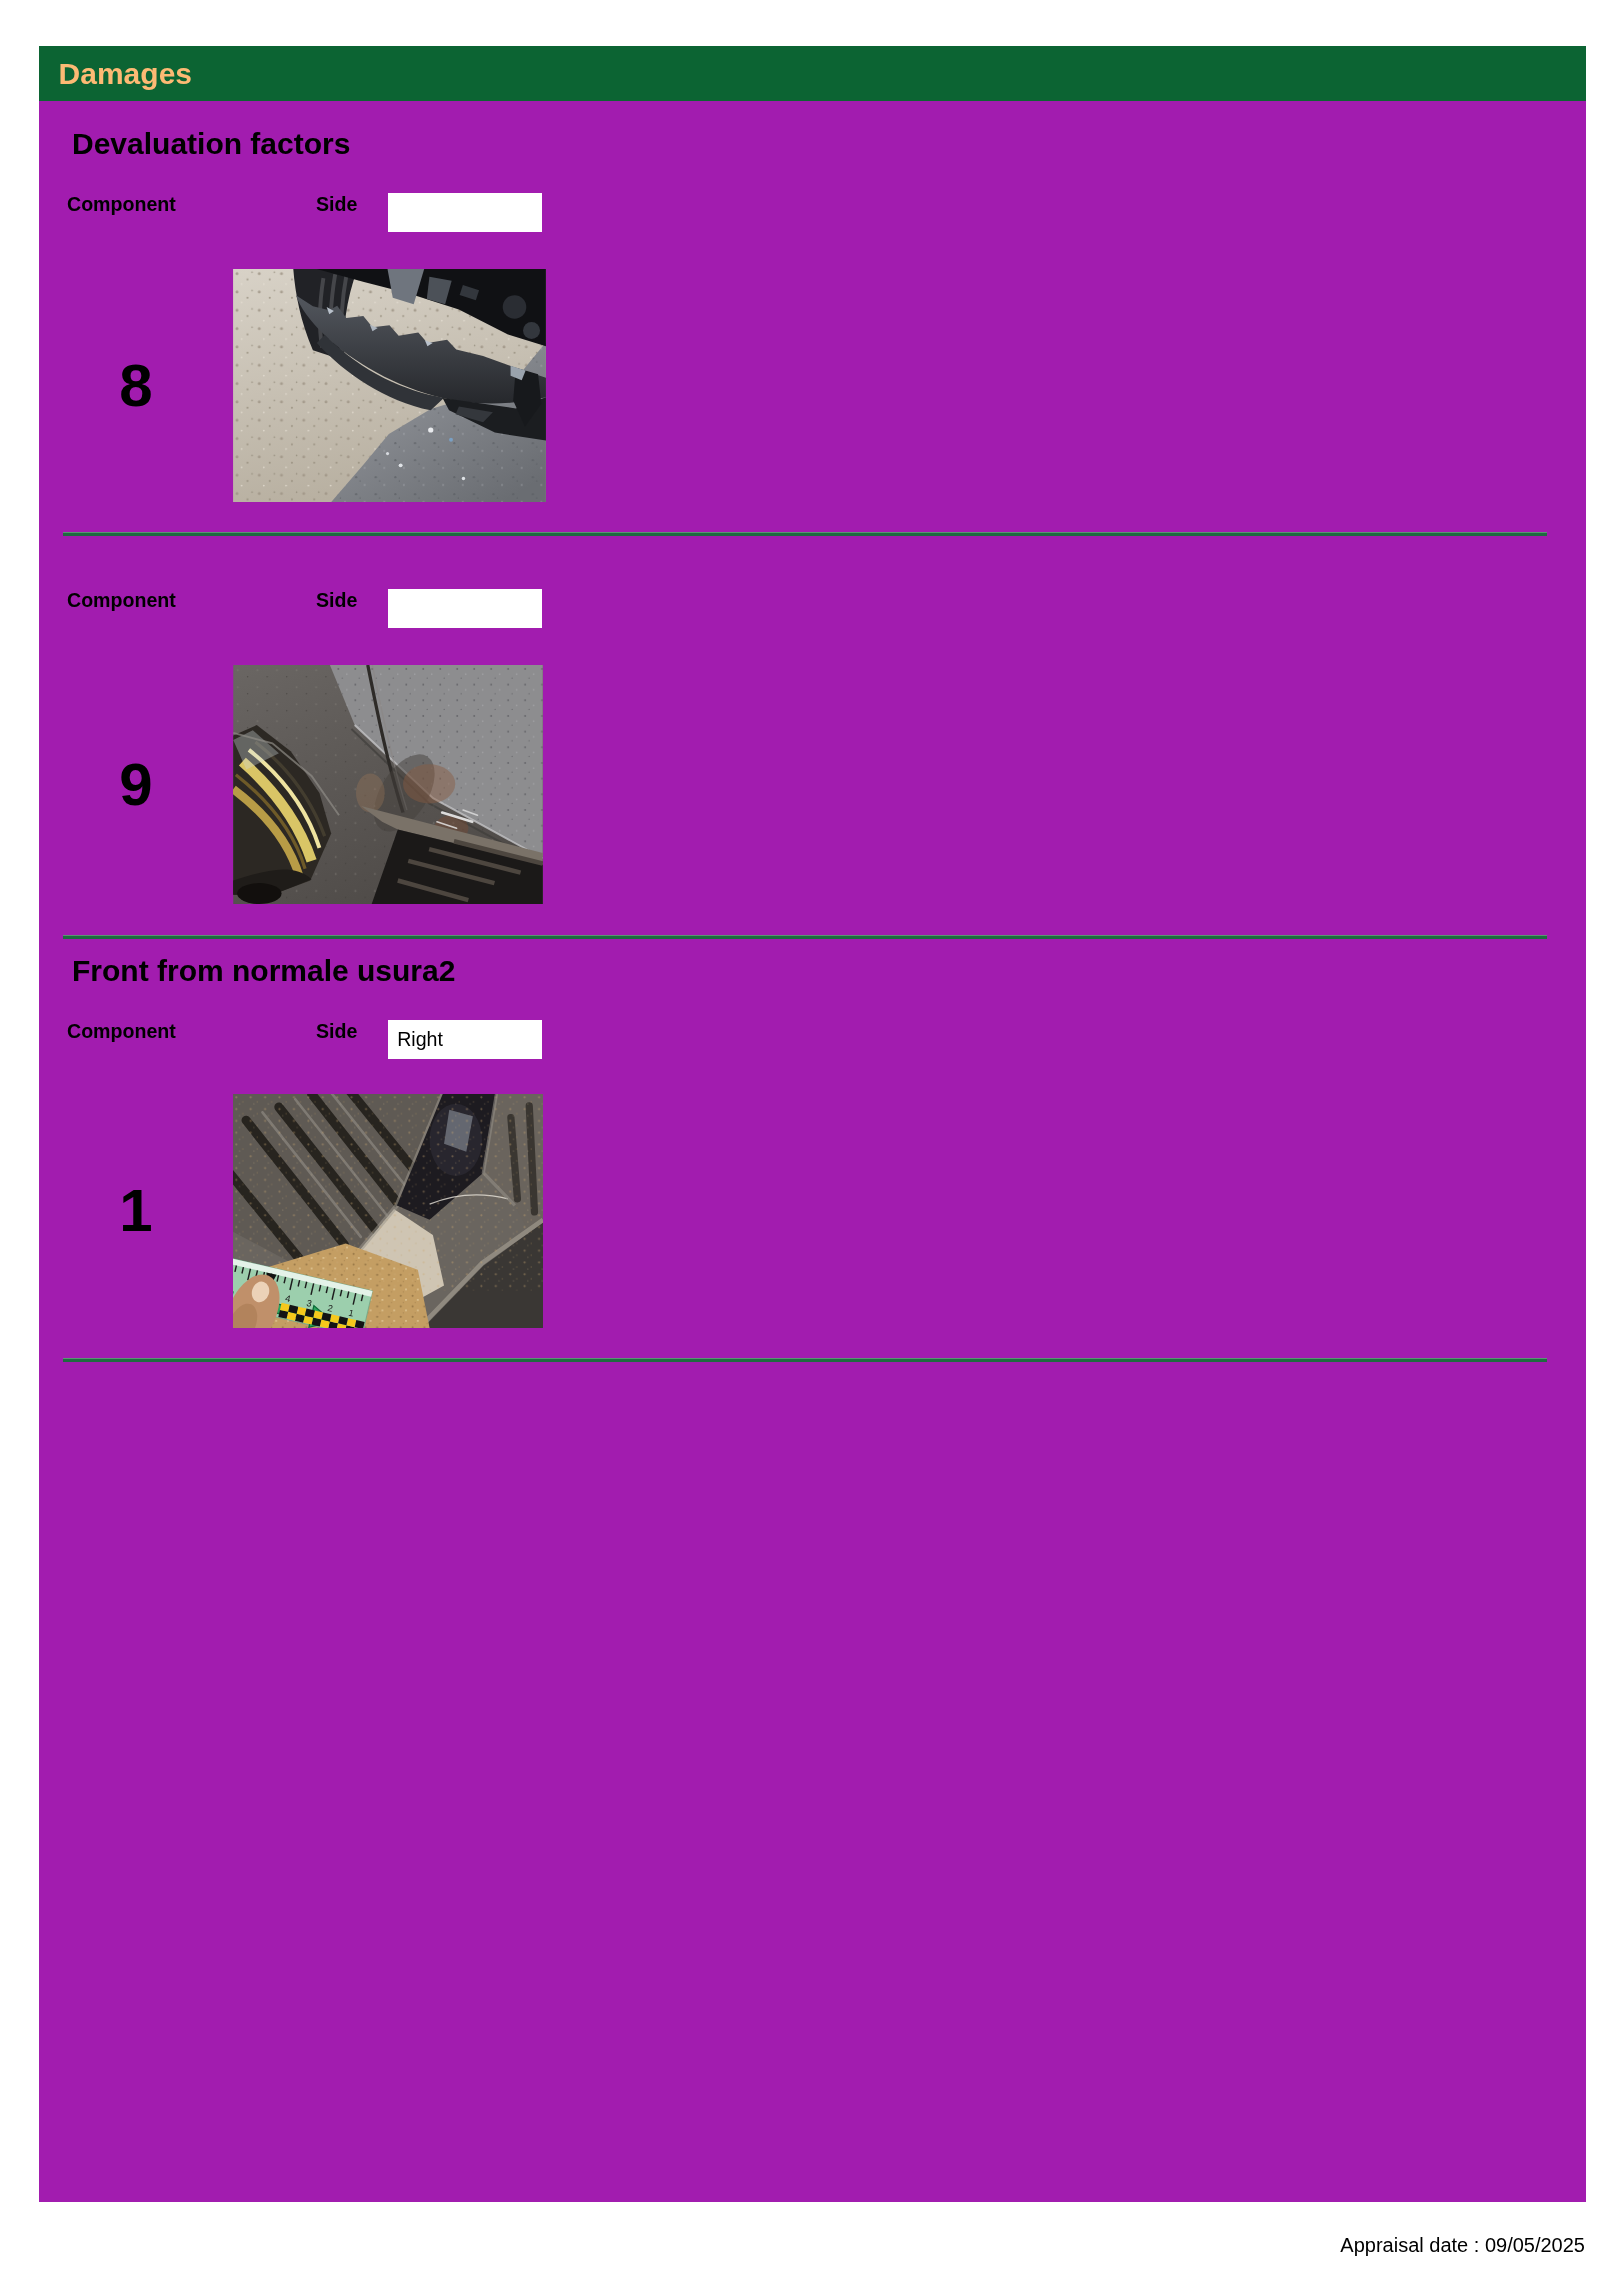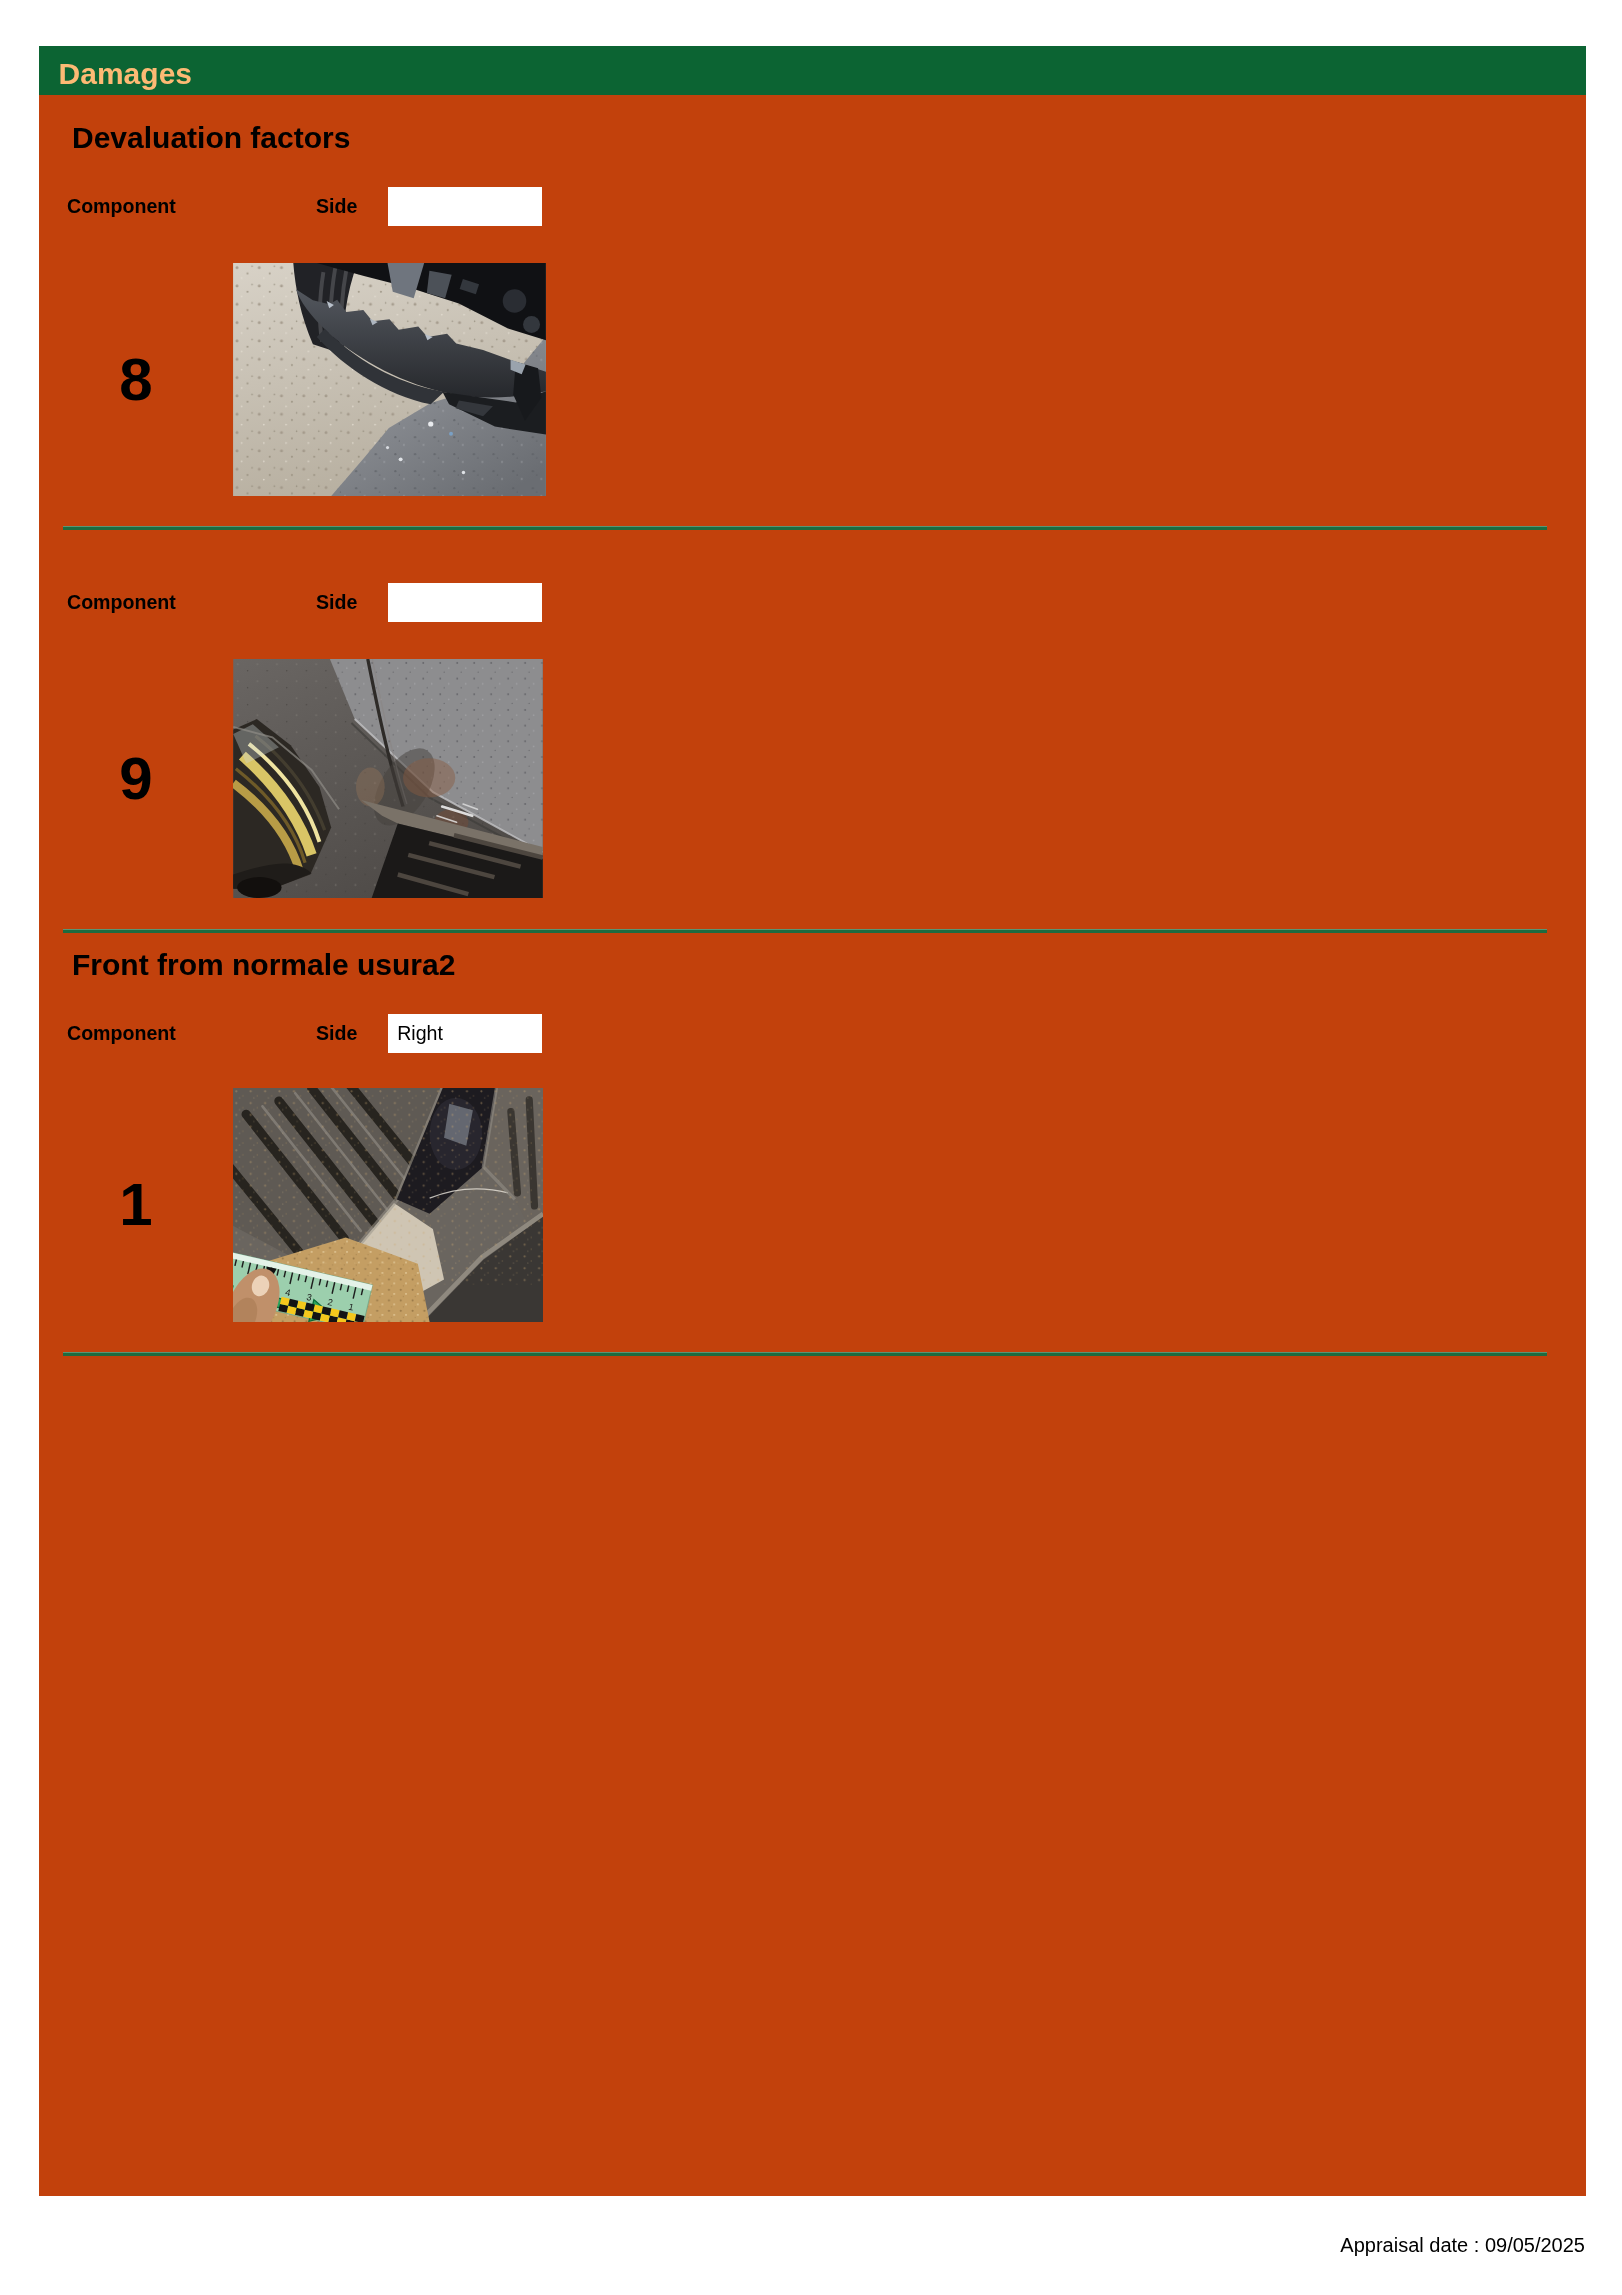--- a/index.html
+++ b/index.html
@@ -1,21 +1,21 @@
 <!DOCTYPE html>
 <html style="font-size:10.5px"><head>
 <meta charset="utf-8">
 <style>
   html,body{margin:0;padding:0;background:#ffffff;}
   body{width:1623px;height:2295px;position:relative;font-family:"Liberation Sans",sans-serif;color:#000;}
   .header-bar{position:absolute;left:39px;top:46px;width:1547px;height:55px;background:#0c6433;}
   .header-title{color:#fdba74;font-weight:bold;font-size:30px;line-height:55px;padding-left:19.6px;}
-  .body-area{position:absolute;left:39px;top:95px;width:1547px;height:2101px;background:#c2410c;}
+  .body-area{position:absolute;left:39px;top:101px;width:1547px;height:2101px;background:#a21caf;}
   .section-title{position:absolute;left:33px;font-size:30px;font-weight:bold;white-space:nowrap;}
-  .field-row{position:absolute;left:0;width:100%;height:39px;display:flex;align-items:center;}
+  .field-row{position:absolute;left:0;width:100%;height:39px;display:flex;align-items:flex-start;}
   .flabel{font-size:19.6px;font-weight:bold;white-space:nowrap;}
   .component-label{margin-left:28px;width:166px;}
   .text-input{background:#ffffff;height:39px;box-sizing:border-box;display:flex;align-items:center;padding-left:9.2px;font-size:19.6px;}
   .component-input{width:1004px;}
   .side-label{margin-left:83px;width:49px;}
   .side-input{margin-left:23px;width:154px;}
   .photo-row{position:absolute;left:0;display:flex;align-items:center;}
   .num-col{width:194px;text-align:center;font-size:60px;font-weight:bold;line-height:1;}
   .photo{display:block;}
   .divider{position:absolute;left:23.6px;width:1484px;height:3.3px;background:#1e6b40;border-top:0.7px solid #5a9573;}

